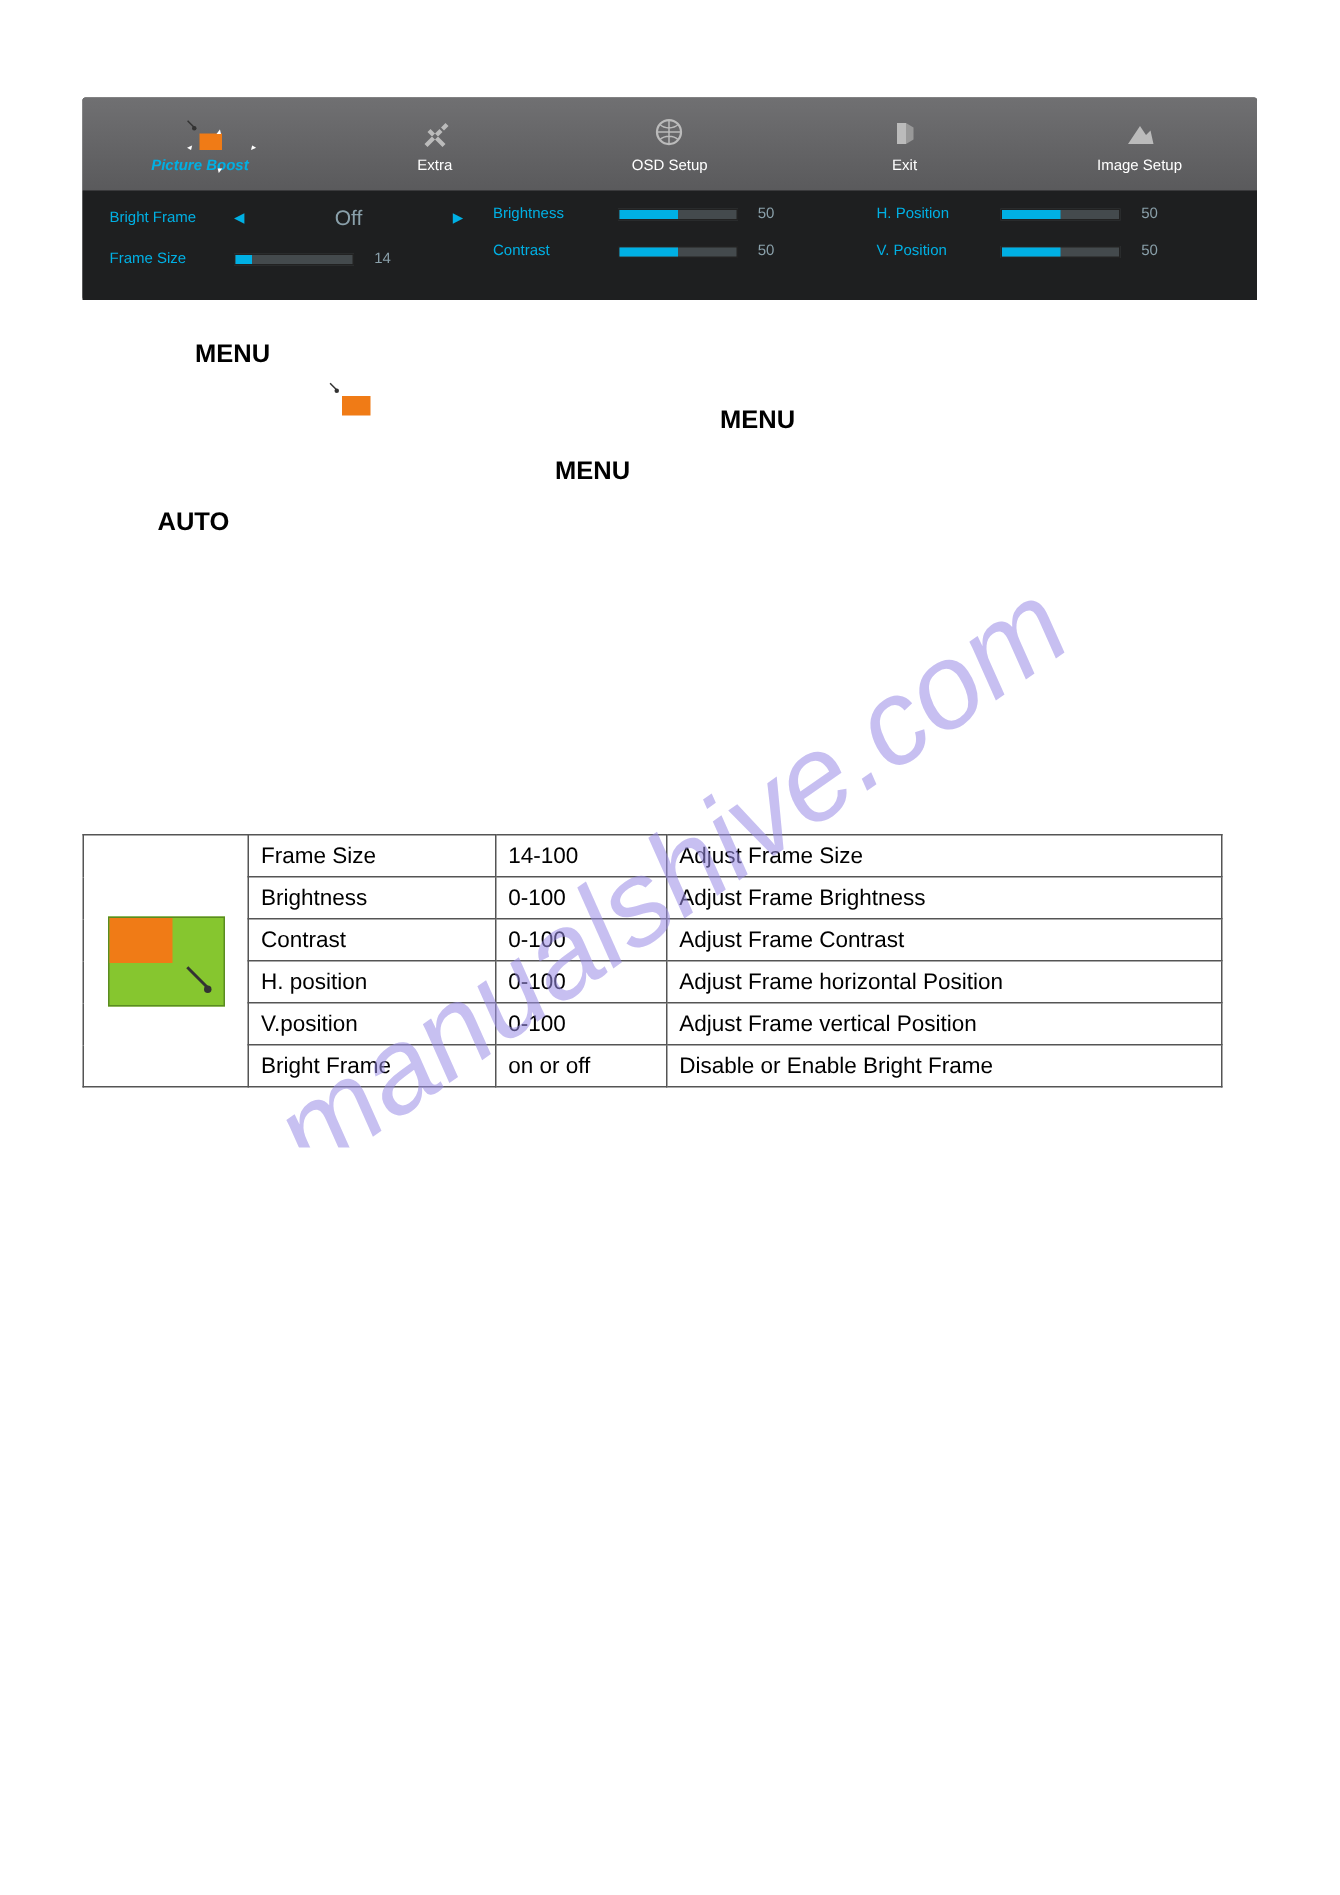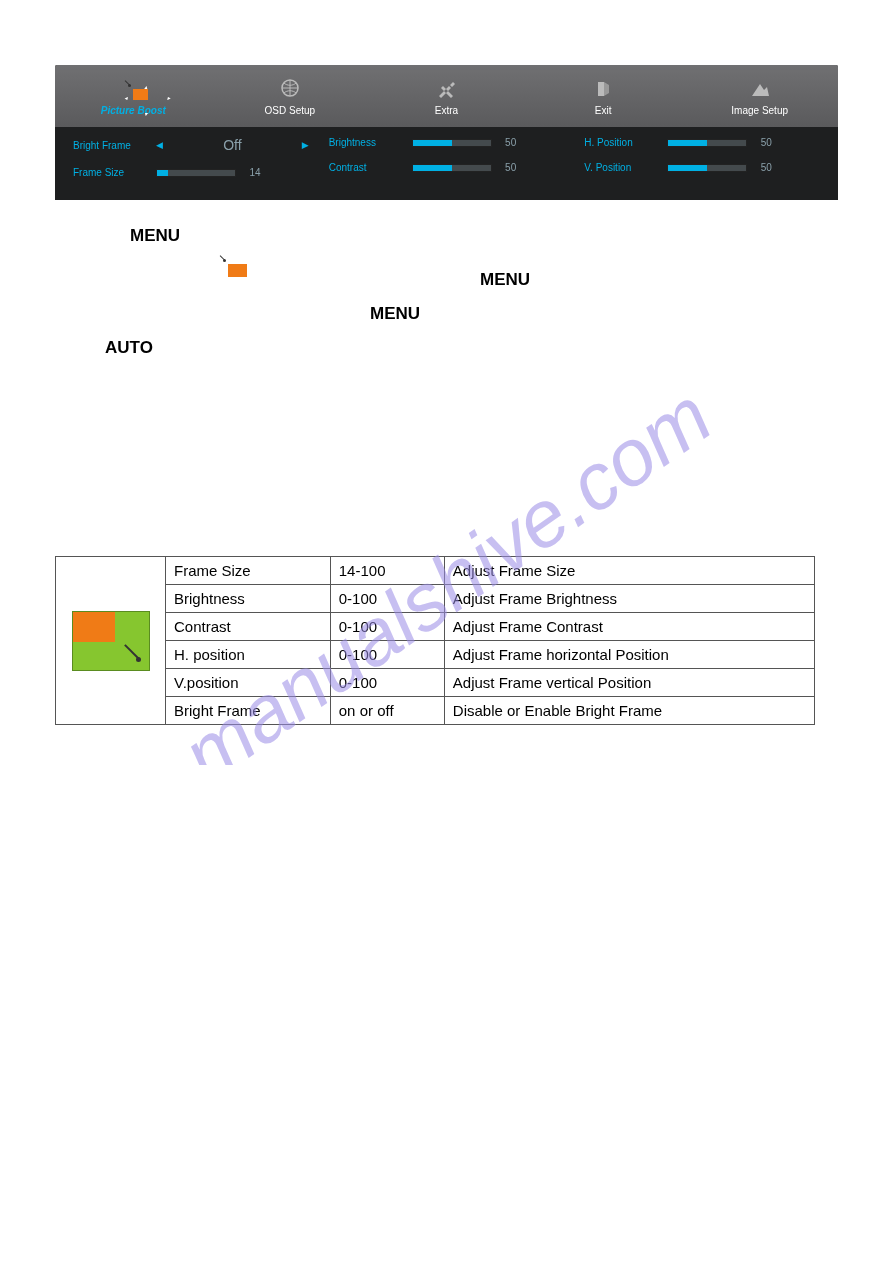--- a/index.html
+++ b/index.html
@@ -185,35 +185,35 @@
                 <span class="t">▴</span>
                 <span class="b">▾</span>
                 <span class="l">◂</span>
                 <span class="r">▸</span>
               </span>
           </span>
         </div>
         <span class="tab-label">Picture Boost</span>
       </div>
       <div class="tab">
+        <div class="ic tools-ic">
+          <svg width="22" height="22">
+              <path d="M4 18L14 8l2 2L6 20z M15 7l3-3 2 2-3 3z M18 18L8 8l-2 2 10 10z" fill="#bbb"></path>
+            </svg>
+        </div>
+        <span class="tab-label">Extra</span>
+      </div>
+      <div class="tab">
         <div class="ic globe-ic">
           <svg width="22" height="22">
               <circle cx="11" cy="10" r="8" fill="none" stroke="#bbb" stroke-width="1.5"></circle>
               <path d="M3 10h16M11 2v16M5 5c3 3 9 3 12 0M5 15c3-3 9-3 12 0" stroke="#bbb" fill="none" stroke-width="1"></path>
             </svg>
         </div>
         <span class="tab-label">OSD Setup</span>
-      </div>
-      <div class="tab">
-        <div class="ic tools-ic">
-          <svg width="22" height="22">
-              <path d="M4 18L14 8l2 2L6 20z M15 7l3-3 2 2-3 3z M18 18L8 8l-2 2 10 10z" fill="#bbb"></path>
-            </svg>
-        </div>
-        <span class="tab-label">Extra</span>
       </div>
       <div class="tab">
         <div class="ic exit-ic">
           <svg width="22" height="22">
               <path d="M6 4h6v14H6z" fill="#bbb"></path>
               <path d="M12 4l5 3v8l-5 3z" fill="#999"></path>
             </svg>
         </div>
         <span class="tab-label">Exit</span>
       </div>

